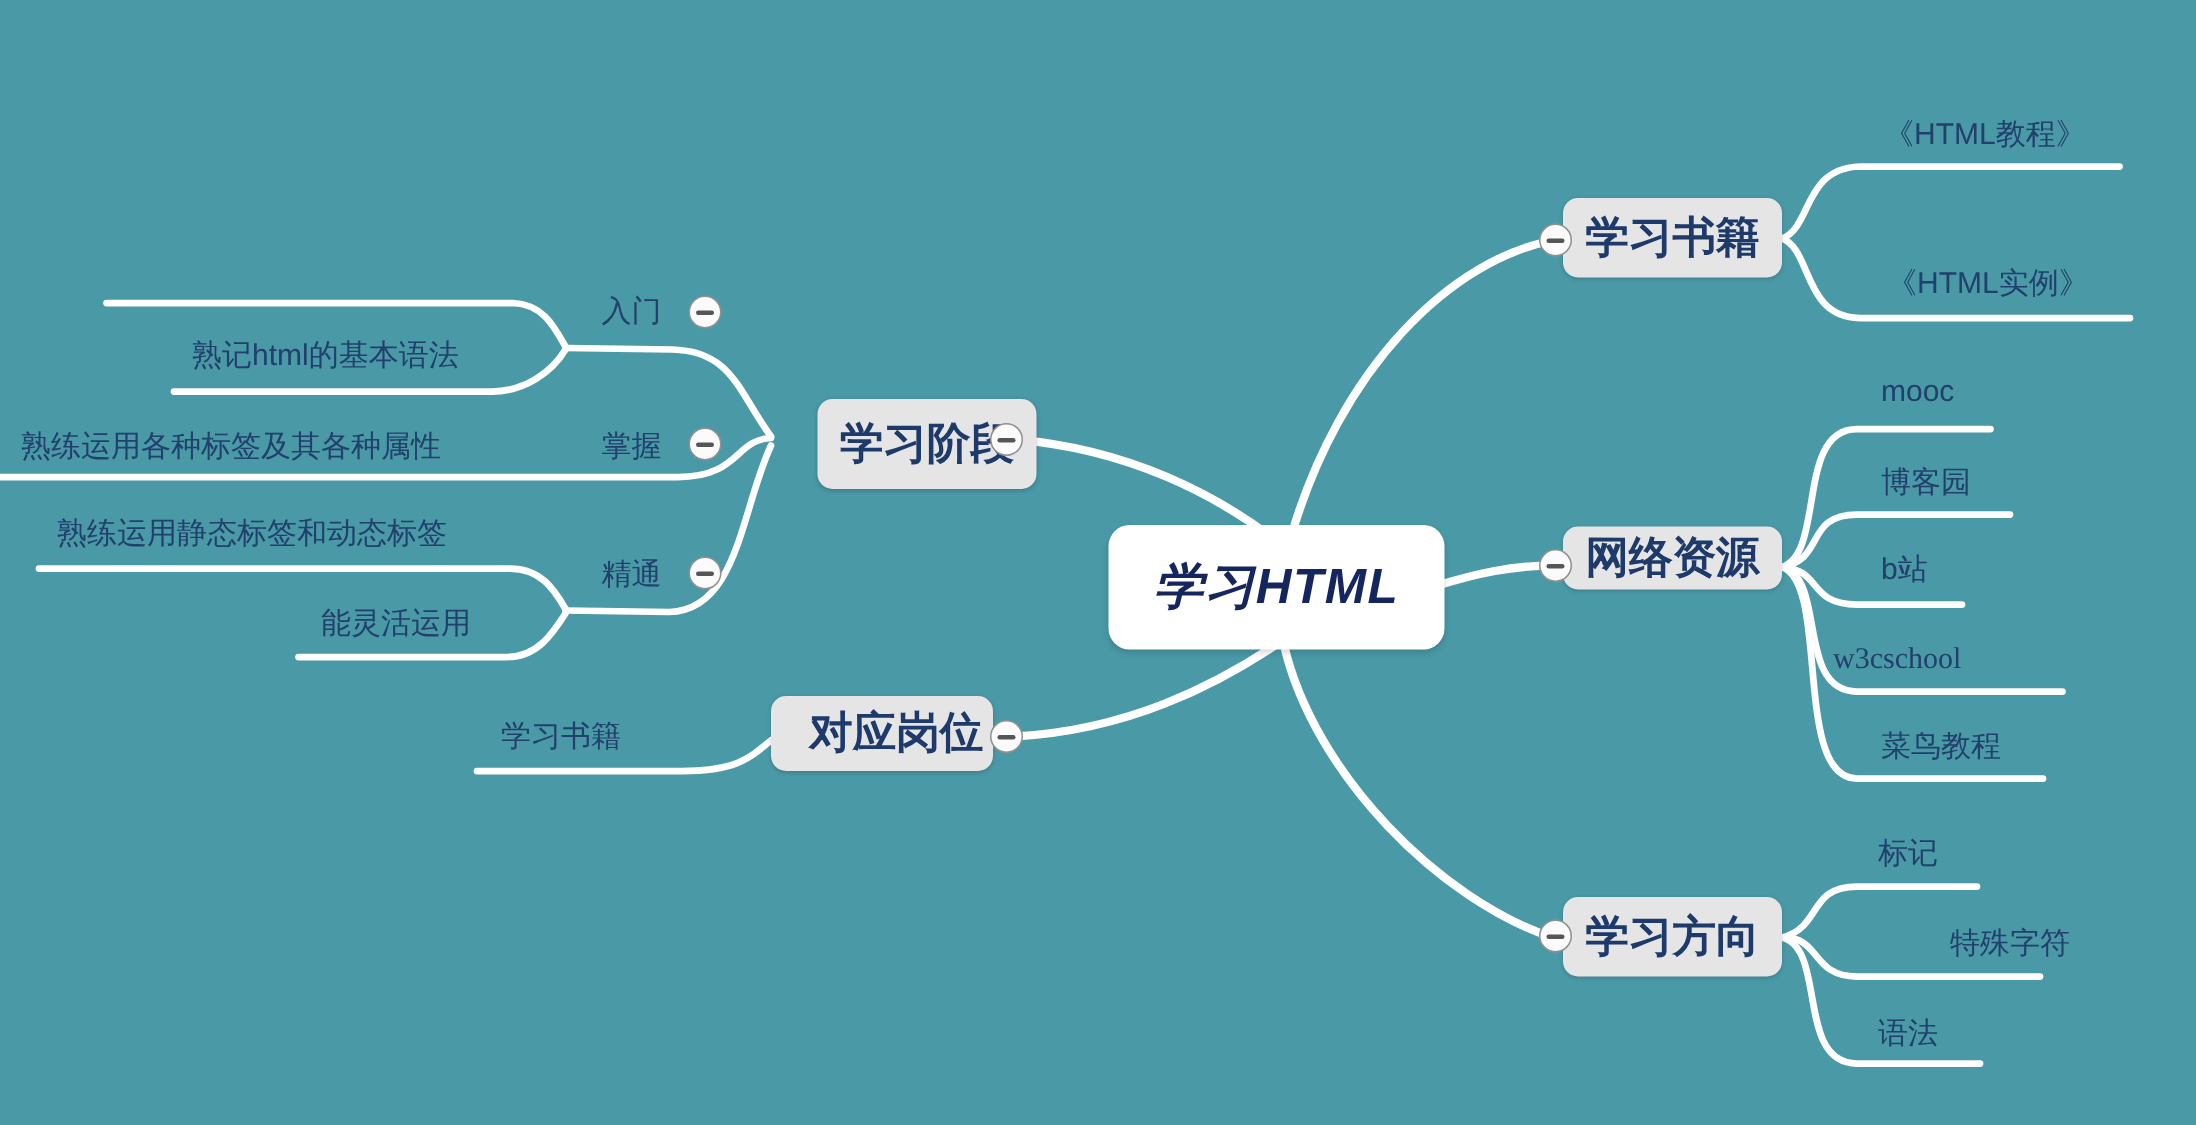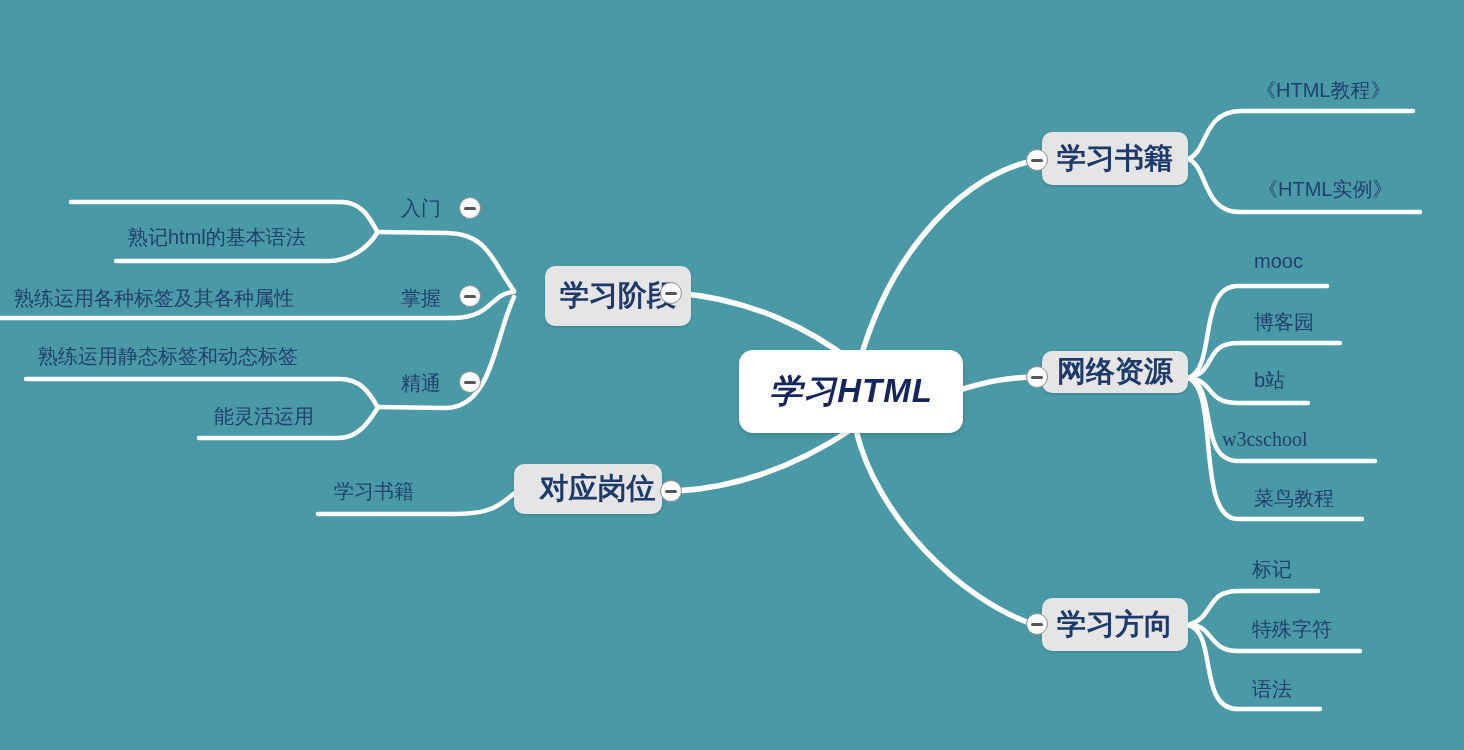--- a/index.html
+++ b/index.html
@@ -129,21 +129,21 @@
   <div class="leaf" style="left:1256px;top:78px;">《HTML教程》</div>
   <div class="leaf" style="left:1258px;top:177px;">《HTML实例》</div>
 
   <div class="leaf" style="left:1254px;top:249px;">mooc</div>
   <div class="leaf" style="left:1254px;top:310px;">博客园</div>
   <div class="leaf" style="left:1254px;top:368px;">b站</div>
   <div class="leaf" style="left:1222px;top:427px;font-family:Liberation Serif, serif;">w3cschool</div>
   <div class="leaf" style="left:1254px;top:486px;">菜鸟教程</div>
 
   <div class="leaf" style="left:1252px;top:557px;">标记</div>
-  <div class="leaf" style="left:1252px;top:617px;">特殊字符</div>
+  <div class="leaf" style="left:1300px;top:617px;">特殊字符</div>
   <div class="leaf" style="left:1252px;top:677px;">语法</div>
 
   <div class="leaf" style="left:128px;top:225px;">熟记html的基本语法</div>
   <div class="leaf" style="left:14px;top:286px;">熟练运用各种标签及其各种属性</div>
   <div class="leaf" style="left:38px;top:344px;">熟练运用静态标签和动态标签</div>
   <div class="leaf" style="left:214px;top:404px;">能灵活运用</div>
   <div class="leaf" style="left:334px;top:479px;">学习书籍</div>
 
 </div>
 

